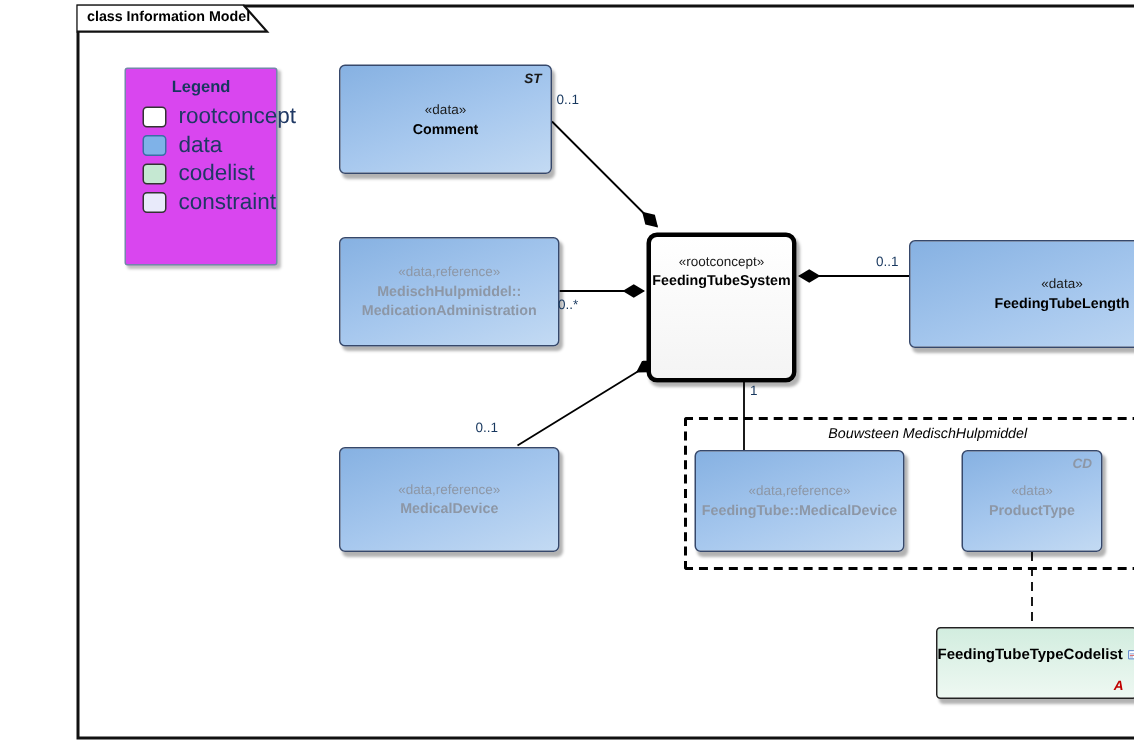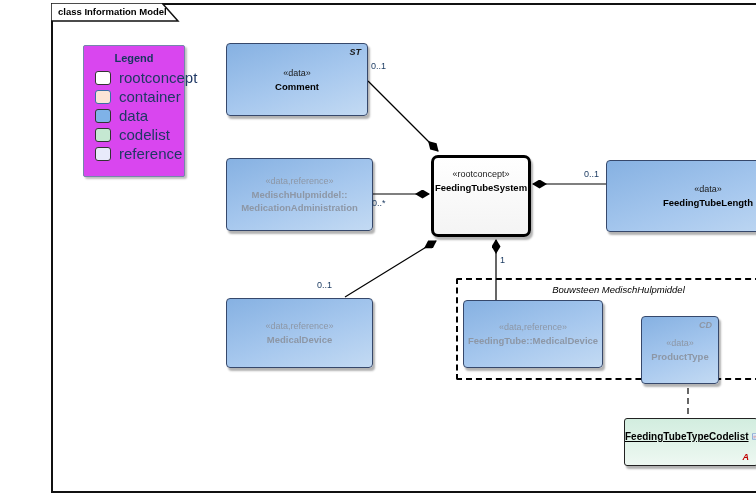--- a/index.html
+++ b/index.html
@@ -57,21 +57,21 @@
     position:absolute;box-sizing:border-box;border:2px dashed #000;border-radius:2px;background:transparent;
   }
   .boundary-label{
     position:absolute;top:4px;left:0;right:0;text-align:center;font-size:9.5px;color:#000;font-style:italic;
   }
   .codelist-node{
     position:absolute;box-sizing:border-box;border:1px solid #222;border-radius:3px;
     background:linear-gradient(180deg,#d2eddf,#eef8f2);
     box-shadow:2px 3px 2px rgba(0,0,0,.3);
   }
-  .codelist-row{display:flex;align-items:center;justify-content:center;margin-top:10px;text-decoration:underline;}
+  .codelist-row{display:flex;align-items:center;justify-content:center;margin-top:10px;}
   .codelist-name{font-size:10px;font-weight:bold;color:#000;margin-right:3px;white-space:nowrap;}
   .codelist-letter{
     position:absolute;right:8px;bottom:3px;font-size:9px;font-weight:bold;font-style:italic;color:#c00000;
   }
 </style>
 </head>
 <body>
 
 <div id="canvas">
 
@@ -96,75 +96,71 @@
   </svg>
   <span class="tab-title">class Information Model</span>
 
   <div class="legend">
     <div class="legend-title">Legend</div>
     <div class="legend-row">
       <span class="swatch" style="background: rgb(255, 255, 255);"></span>
       <span class="legend-label">rootconcept</span>
     </div>
     <div class="legend-row">
-      <span class="swatch" style="background: rgb(251, 229, 214);"></span>
-      <span class="legend-label">container</span>
-    </div>
-    <div class="legend-row">
       <span class="swatch" style="background: rgb(127, 178, 232);"></span>
       <span class="legend-label">data</span>
     </div>
     <div class="legend-row">
       <span class="swatch" style="background: rgb(197, 232, 210);"></span>
       <span class="legend-label">codelist</span>
     </div>
     <div class="legend-row">
       <span class="swatch" style="background: rgb(232, 234, 250);"></span>
-      <span class="legend-label">reference</span>
+      <span class="legend-label">constraint</span>
     </div>
   </div>
 
   <div class="node" style="left:178px;top:43px;width:142px;height:73px;">
     <span class="corner-code">ST</span>
     <span class="stereo">«data»</span>
     <span class="nname">Comment</span>
   </div>
 
   <div class="node ref" style="left:178px;top:158px;width:147px;height:73px;">
     <span class="stereo">«data,reference»</span>
     <span class="nname">MedischHulpmiddel::</span>
     <span class="nname">MedicationAdministration</span>
   </div>
 
   <div class="node ref" style="left:178px;top:298px;width:147px;height:70px;">
     <span class="stereo">«data,reference»</span>
     <span class="nname">MedicalDevice</span>
   </div>
 
-  <div class="node rootconcept" style="left:383px;top:155px;width:100px;height:82px;">
+  <div class="node rootconcept" style="left:383px;top:155px;width:100px;height:100px;">
     <span class="stereo">«rootconcept»</span>
     <span class="nname">FeedingTubeSystem</span>
   </div>
 
   <div class="node" style="left:558px;top:160px;width:204px;height:72px;">
     <span class="corner-code">PQ</span>
     <span class="stereo">«data»</span>
     <span class="nname">FeedingTubeLength</span>
   </div>
 
   <div class="boundary" style="left:408px;top:278px;width:325px;height:102px;">
     <span class="boundary-label">Bouwsteen MedischHulpmiddel</span>
   </div>
 
   <div class="node ref" style="left:415px;top:300px;width:140px;height:68px;">
     <span class="stereo">«data,reference»</span>
     <span class="nname">FeedingTube::MedicalDevice</span>
   </div>
 
-  <div class="node ref" style="left:593px;top:316px;width:78px;height:68px;">
+  <div class="node ref" style="left:593px;top:300px;width:94px;height:68px;">
     <span class="corner-code">CD</span>
     <span class="stereo">«data»</span>
     <span class="nname">ProductType</span>
   </div>
 
   <div class="codelist-node" style="left:576px;top:418px;width:134px;height:48px;">
     <div class="codelist-row">
       <span class="codelist-name">FeedingTubeTypeCodelist</span>
       <svg width="13" height="15" viewBox="0 0 13 15">
         <path d="M1,1 H9 L12,4 V14 H1 Z" fill="#fff" stroke="#4472c4" stroke-width="1.4"></path>

